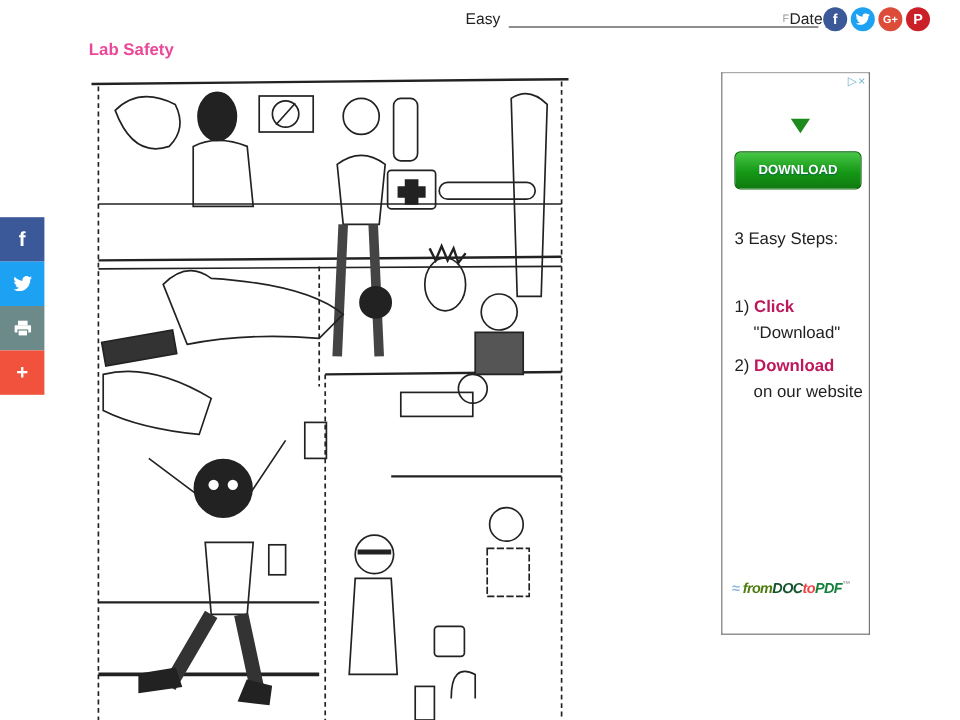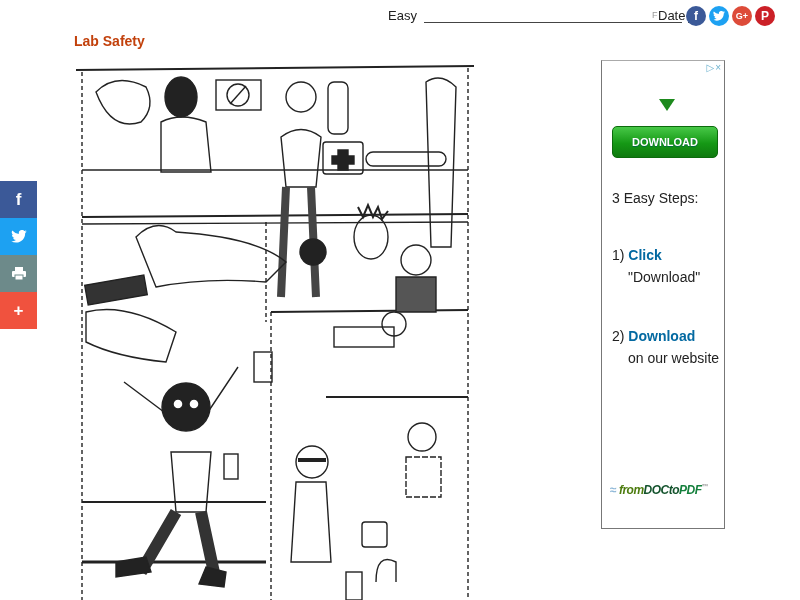--- a/index.html
+++ b/index.html
@@ -20,21 +20,21 @@
   .header-line .date-rule {
     position: absolute; left: 300px; top: 14px; width: 14px; height: 0;
     border-bottom: 1px solid #444;
   }
   .share-top { position: absolute; top: 6px; left: 686px; display: flex; gap: 3px; }
   .share-circle {
     width: 20px; height: 20px; border-radius: 50%; display: flex; align-items: center; justify-content: center;
     color: #fff; font-weight: bold; font-size: 12px; cursor: pointer;
   }
   .page-title {
-    position: absolute; top: 33px; left: 74px; font-size: 14px; font-weight: bold; color: #c2410c;
+    position: absolute; top: 33px; left: 74px; font-size: 14px; font-weight: bold; color: #ec4899;
   }
   .worksheet {
     position: absolute; top: 62px; left: 76px; width: 398px; height: 538px; background: #fff; overflow: hidden;
   }
   .worksheet svg { display: block; }
   .side-share { position: absolute; left: 0; top: 181px; width: 37px; }
   .side-btn {
     width: 37px; height: 37px; display: flex; align-items: center; justify-content: center;
     color: #fff; font-weight: bold; font-size: 17px; cursor: pointer;
   }
@@ -50,21 +50,21 @@
     border-left: 8px solid transparent; border-right: 8px solid transparent; border-top: 12px solid #1d8a1d;
   }
   .ad-download {
     position: absolute; left: 10px; top: 65px; width: 106px; height: 32px; border-radius: 5px;
     background: linear-gradient(#47c847, #159815 55%, #0f7a0f); border: 1px solid #0c6b0c;
     color: #fff; font-weight: bold; font-size: 11px; display: flex; align-items: center; justify-content: center;
     box-sizing: border-box; text-shadow: 0 1px 1px #064; cursor: pointer;
   }
   .ad-steps-title { position: absolute; left: 10px; top: 129px; font-size: 14px; color: #222; }
   .ad-step { position: absolute; left: 10px; font-size: 14px; color: #222; line-height: 22px; }
-  .ad-step b { color: #0369a1; text-align: center; }
+  .ad-step b { color: #be185d; text-align: center; }
   .ad-step .sub { display: block; padding-left: 16px; }
   .ad-logo {
     position: absolute; left: 8px; top: 422px; font-size: 12px; font-style: italic; font-weight: bold;
     white-space: nowrap; letter-spacing: -0.5px;
   }
 </style>
 </head>
 <body>
 
 <div class="header-line">
@@ -198,22 +198,22 @@
 <div class="ad">
   <span class="ad-choices">▷×</span>
   <div class="ad-arrow"></div>
   <div class="ad-download">DOWNLOAD</div>
   <div class="ad-steps-title">3 Easy Steps:</div>
   <div class="ad-step" style="top:183px">
     <span>1)</span>
     <b>Click</b>
     <span class="sub">"Download"</span>
   </div>
-  <div class="ad-step" style="top:264px">
+  <div class="ad-step" style="top:232px">
     <span>2)</span>
     <b>Download</b>
     <span class="sub">on our website</span>
   </div>
   <div class="ad-logo">
     <span style="color:#8fb8d8;font-style:normal">≈</span>
-    <span style="color:#4d7c0f">from</span><span style="color:#14532d">DOC</span><span style="color:#14532d">to</span><span style="color:#15803d">PDF</span><sup style="color:#999;font-size:7px">™</sup>
+    <span style="color:#4d7c0f">from</span><span style="color:#14532d">DOC</span><span style="color:#ef4444">to</span><span style="color:#15803d">PDF</span><sup style="color:#999;font-size:7px">™</sup>
   </div>
 </div>
 
 </body></html>

